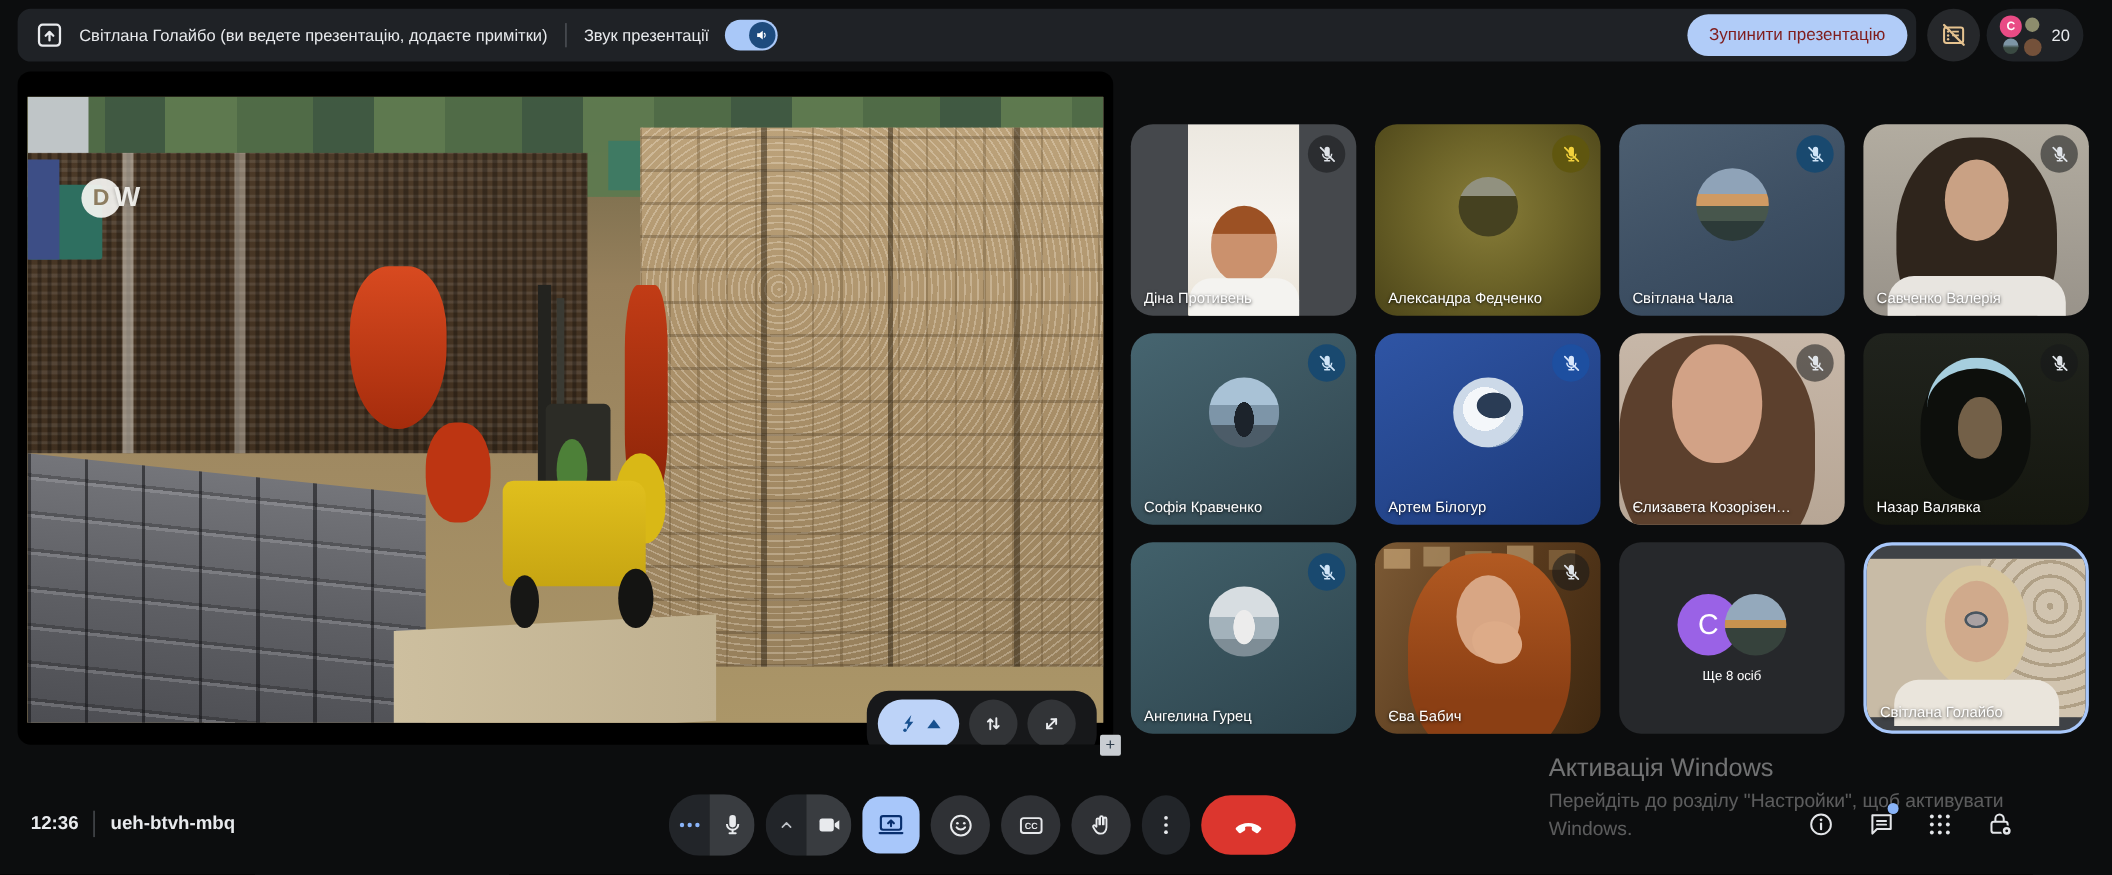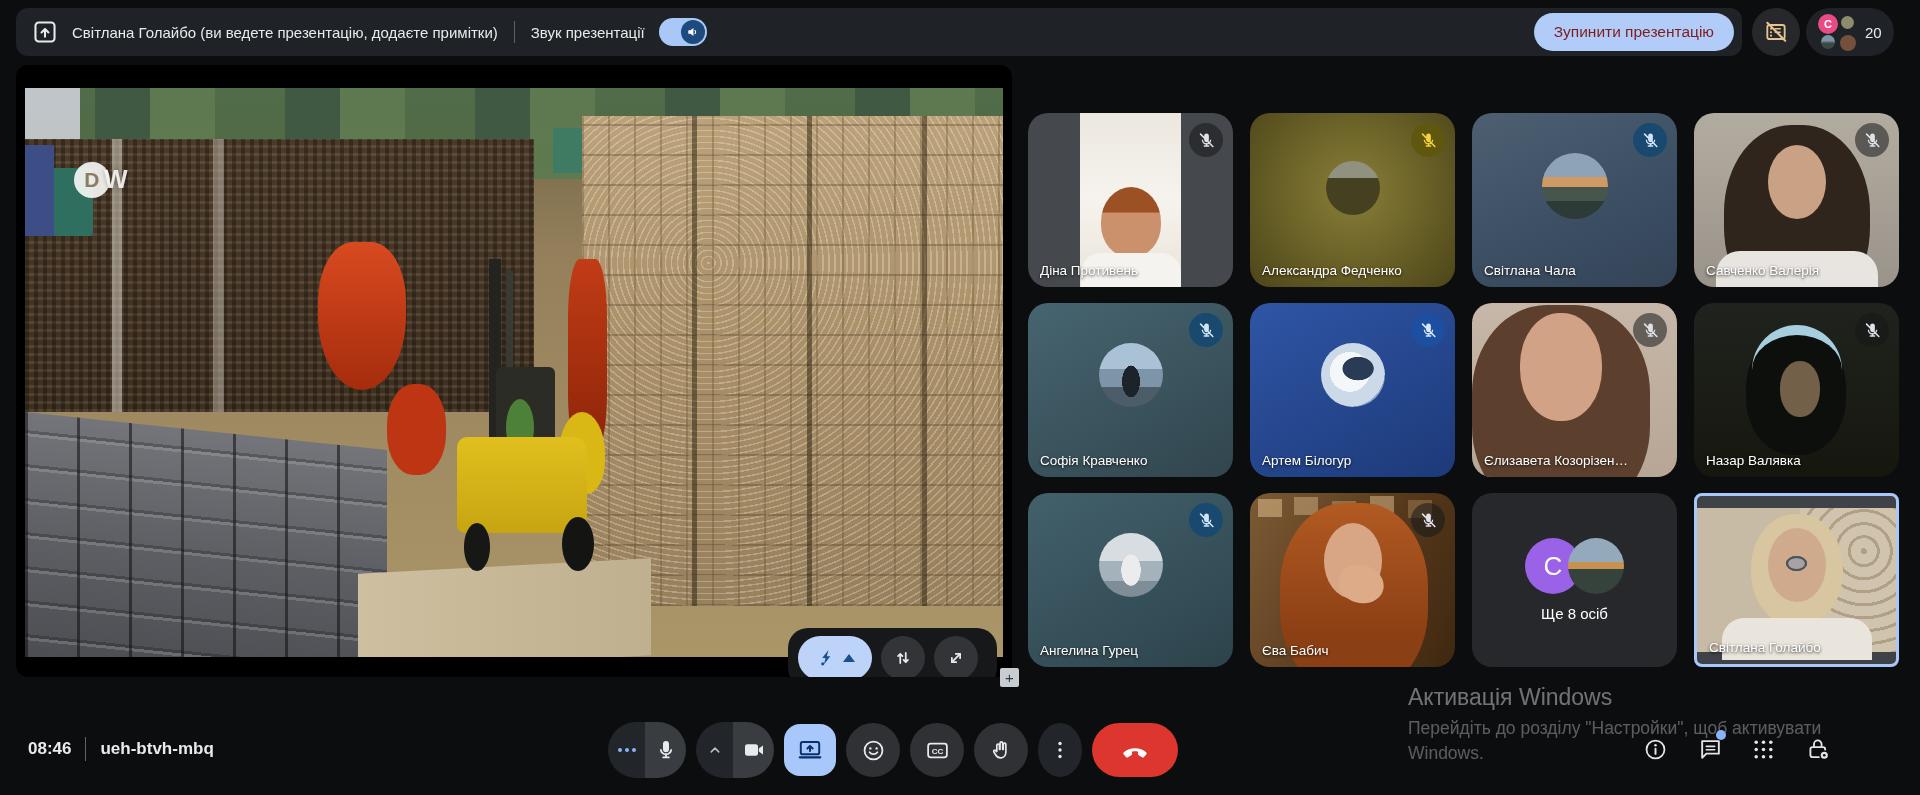--- a/index.html
+++ b/index.html
@@ -119,23 +119,23 @@
 .t9 .cam{inset:0}
 .t9 .deco{left:8px;top:6px;width:24px;height:18px;background:#c8a577;box-shadow:36px -2px 0 #b3946a,74px 2px 0 #a08356,112px -3px 0 #bb9b6e,150px 1px 0 #8a6c44;opacity:.7}
 .t9 .hair{left:30px;top:10px;width:148px;height:190px;border-radius:44%;background:linear-gradient(180deg,#b25a22 0%,#8b3f14 70%)}
 .t9 .face{left:74px;top:30px;width:58px;height:76px;border-radius:50%;background:#d8a684}
 .t9 .hand{left:88px;top:72px;width:46px;height:38px;border-radius:50%;background:#ddab88;transform:rotate(16deg)}
 
 .t10{background:#26282b;display:flex;flex-direction:column;align-items:center;justify-content:center;gap:11px}
 .mpair{display:flex}
 .mc1{width:56px;height:56px;border-radius:50%;background:#9a62e6;color:#fff;font-size:26px;display:flex;align-items:center;justify-content:center}
 .mc2{width:56px;height:56px;border-radius:50%;margin-left:-13px;background:linear-gradient(180deg,#94a9bc 0 42%,#c7924f 42% 56%,#36423c 56%)}
-.t10 .tname{position:static;font-size:15px;text-shadow:none;font-weight:500}
-
-.t11{background:#3f4246;border:3px solid #a8c7fa;border-radius:8px}
+.t10 .tname{position:static;font-size:12px;text-shadow:none;font-weight:500}
+
+.t11{background:#3f4246;border:3px solid #a8c7fa;border-radius:26px}
 .t11 .cam{left:0;right:0;top:12px;bottom:12px;background:linear-gradient(90deg,#c8bba6 0 52%,#d1c4af 52%)}
 .t11 .wall{right:0;top:0;width:46%;height:100%;background:repeating-radial-gradient(circle at 65% 30%,rgba(148,130,100,.55) 0 3px,rgba(0,0,0,0) 3px 13px)}
 .t11 .hair{left:50%;transform:translateX(-50%);top:6px;width:92px;height:112px;border-radius:48%;background:#d7c69f}
 .t11 .face{left:50%;transform:translateX(-50%);top:20px;width:58px;height:74px;border-radius:50%;background:#d0aa8c}
 .t11 .glasses{left:50%;transform:translateX(-50%);top:48px;width:56px;height:18px;display:flex;justify-content:center;gap:6px}
 .t11 .glasses i{display:block;width:21px;height:15px;border:2px solid #49555f;border-radius:50%;background:rgba(120,150,190,.25)}
 .t11 .torso{left:50%;transform:translateX(-50%);bottom:-8px;width:150px;height:42px;border-radius:22px 22px 0 0;background:#eae5dc}
 
 
 #statusbar{position:absolute;left:28px;top:737px;display:flex;align-items:center;gap:14px;font-size:17px;font-weight:600}
@@ -482,21 +482,21 @@
     <span class="tname">Світлана Голайбо</span>
   </div>
 
   <div id="wm">
     <div class="wm1">Активація Windows</div>
     <div class="wm2">Перейдіть до розділу "Настройки", щоб активувати</div>
     <div class="wm3">Windows.</div>
   </div>
 
   <div id="statusbar">
-    <span>08:46</span>
+    <span>12:36</span>
     <span class="sb-div"></span>
     <span>ueh-btvh-mbq</span>
   </div>
 
   <div id="controls">
     <span class="pill2">
       <span class="sa">
           <span class="dots3h">
             <i></i>
             <i></i>

